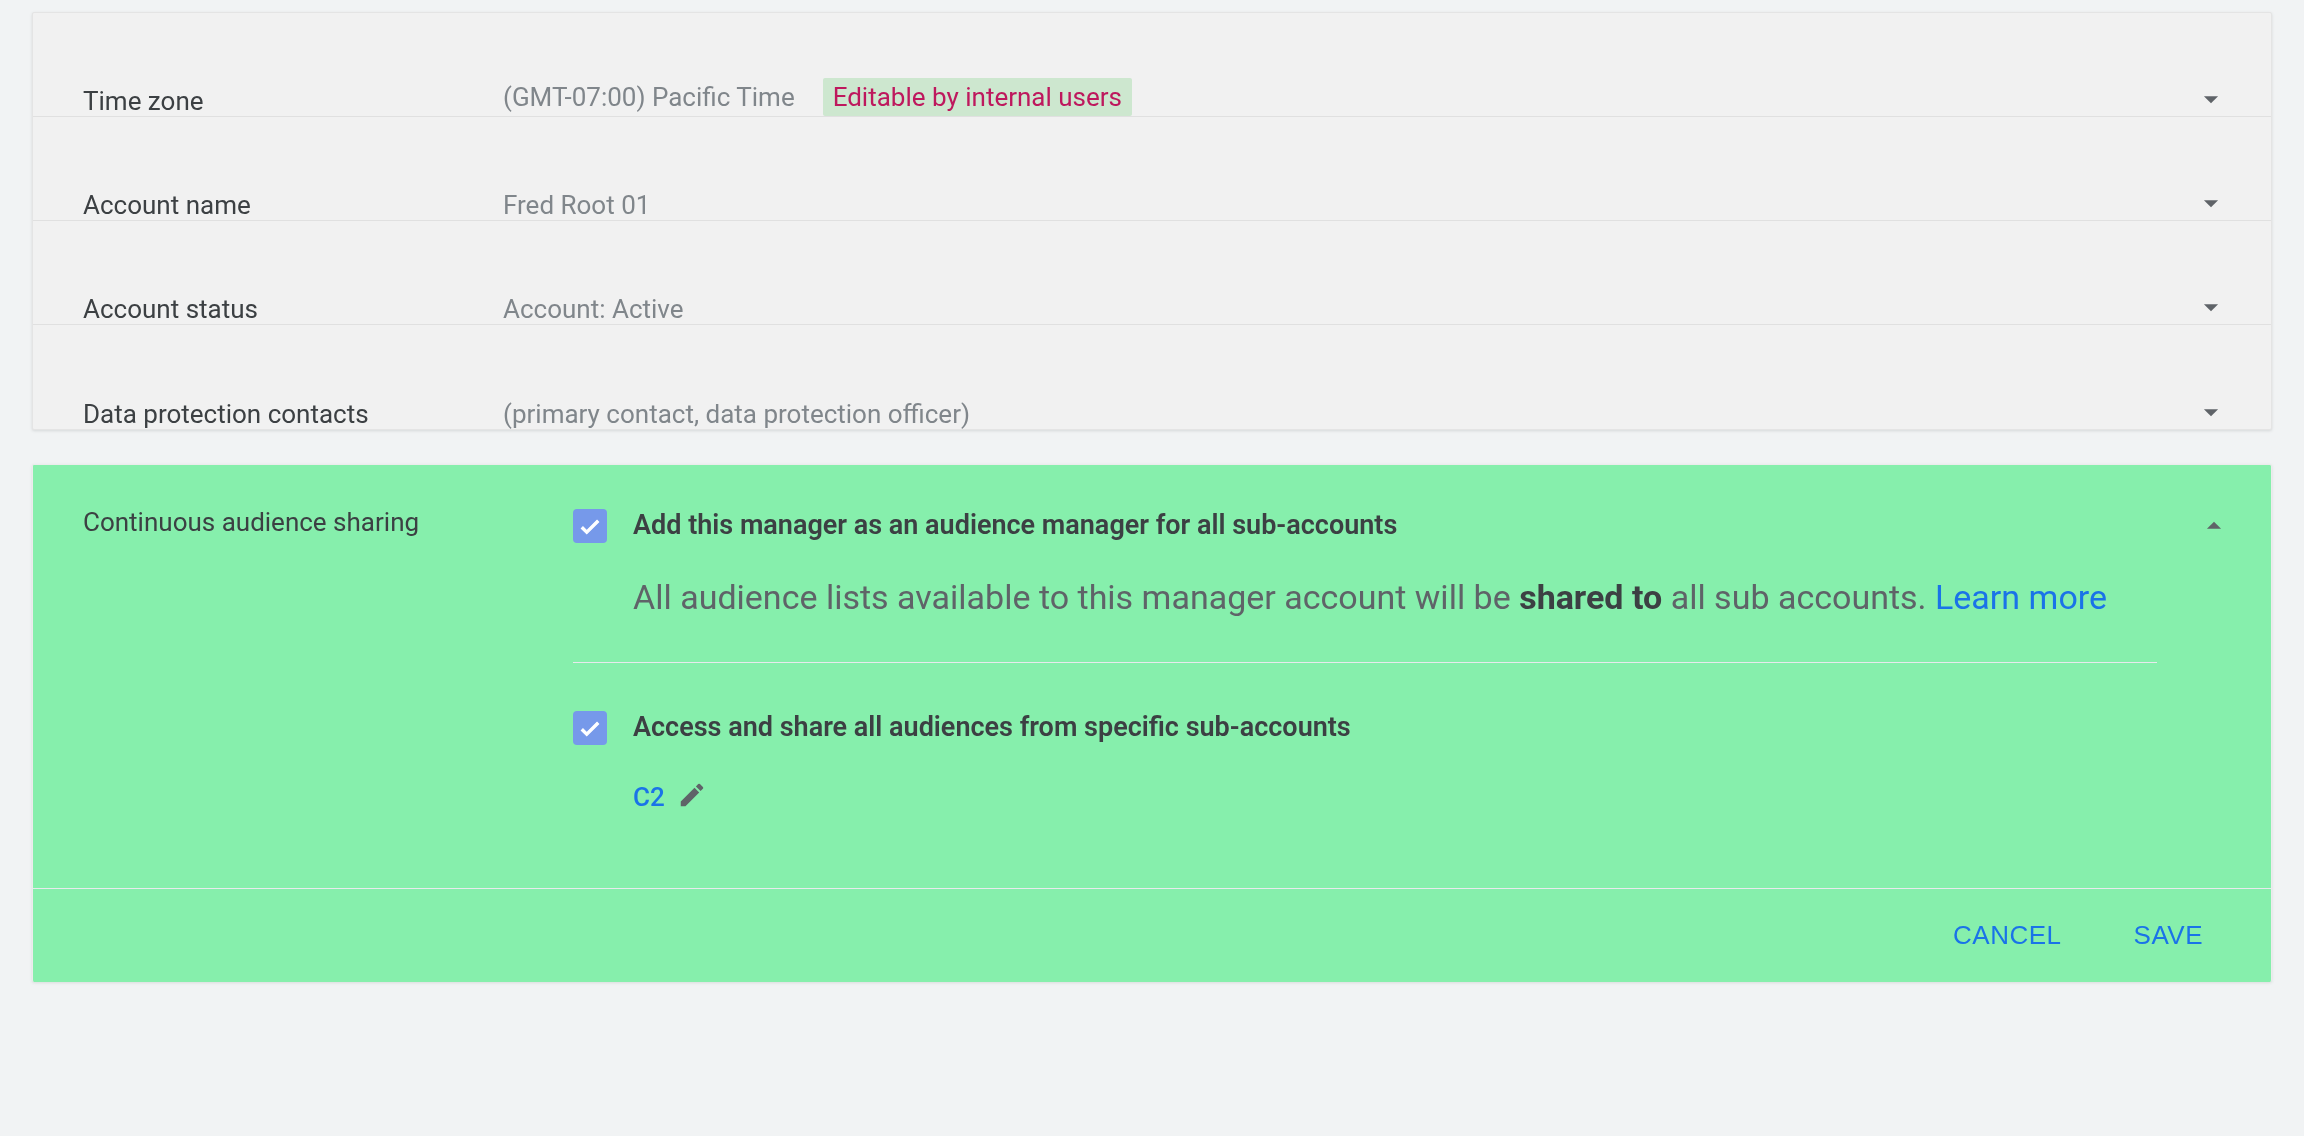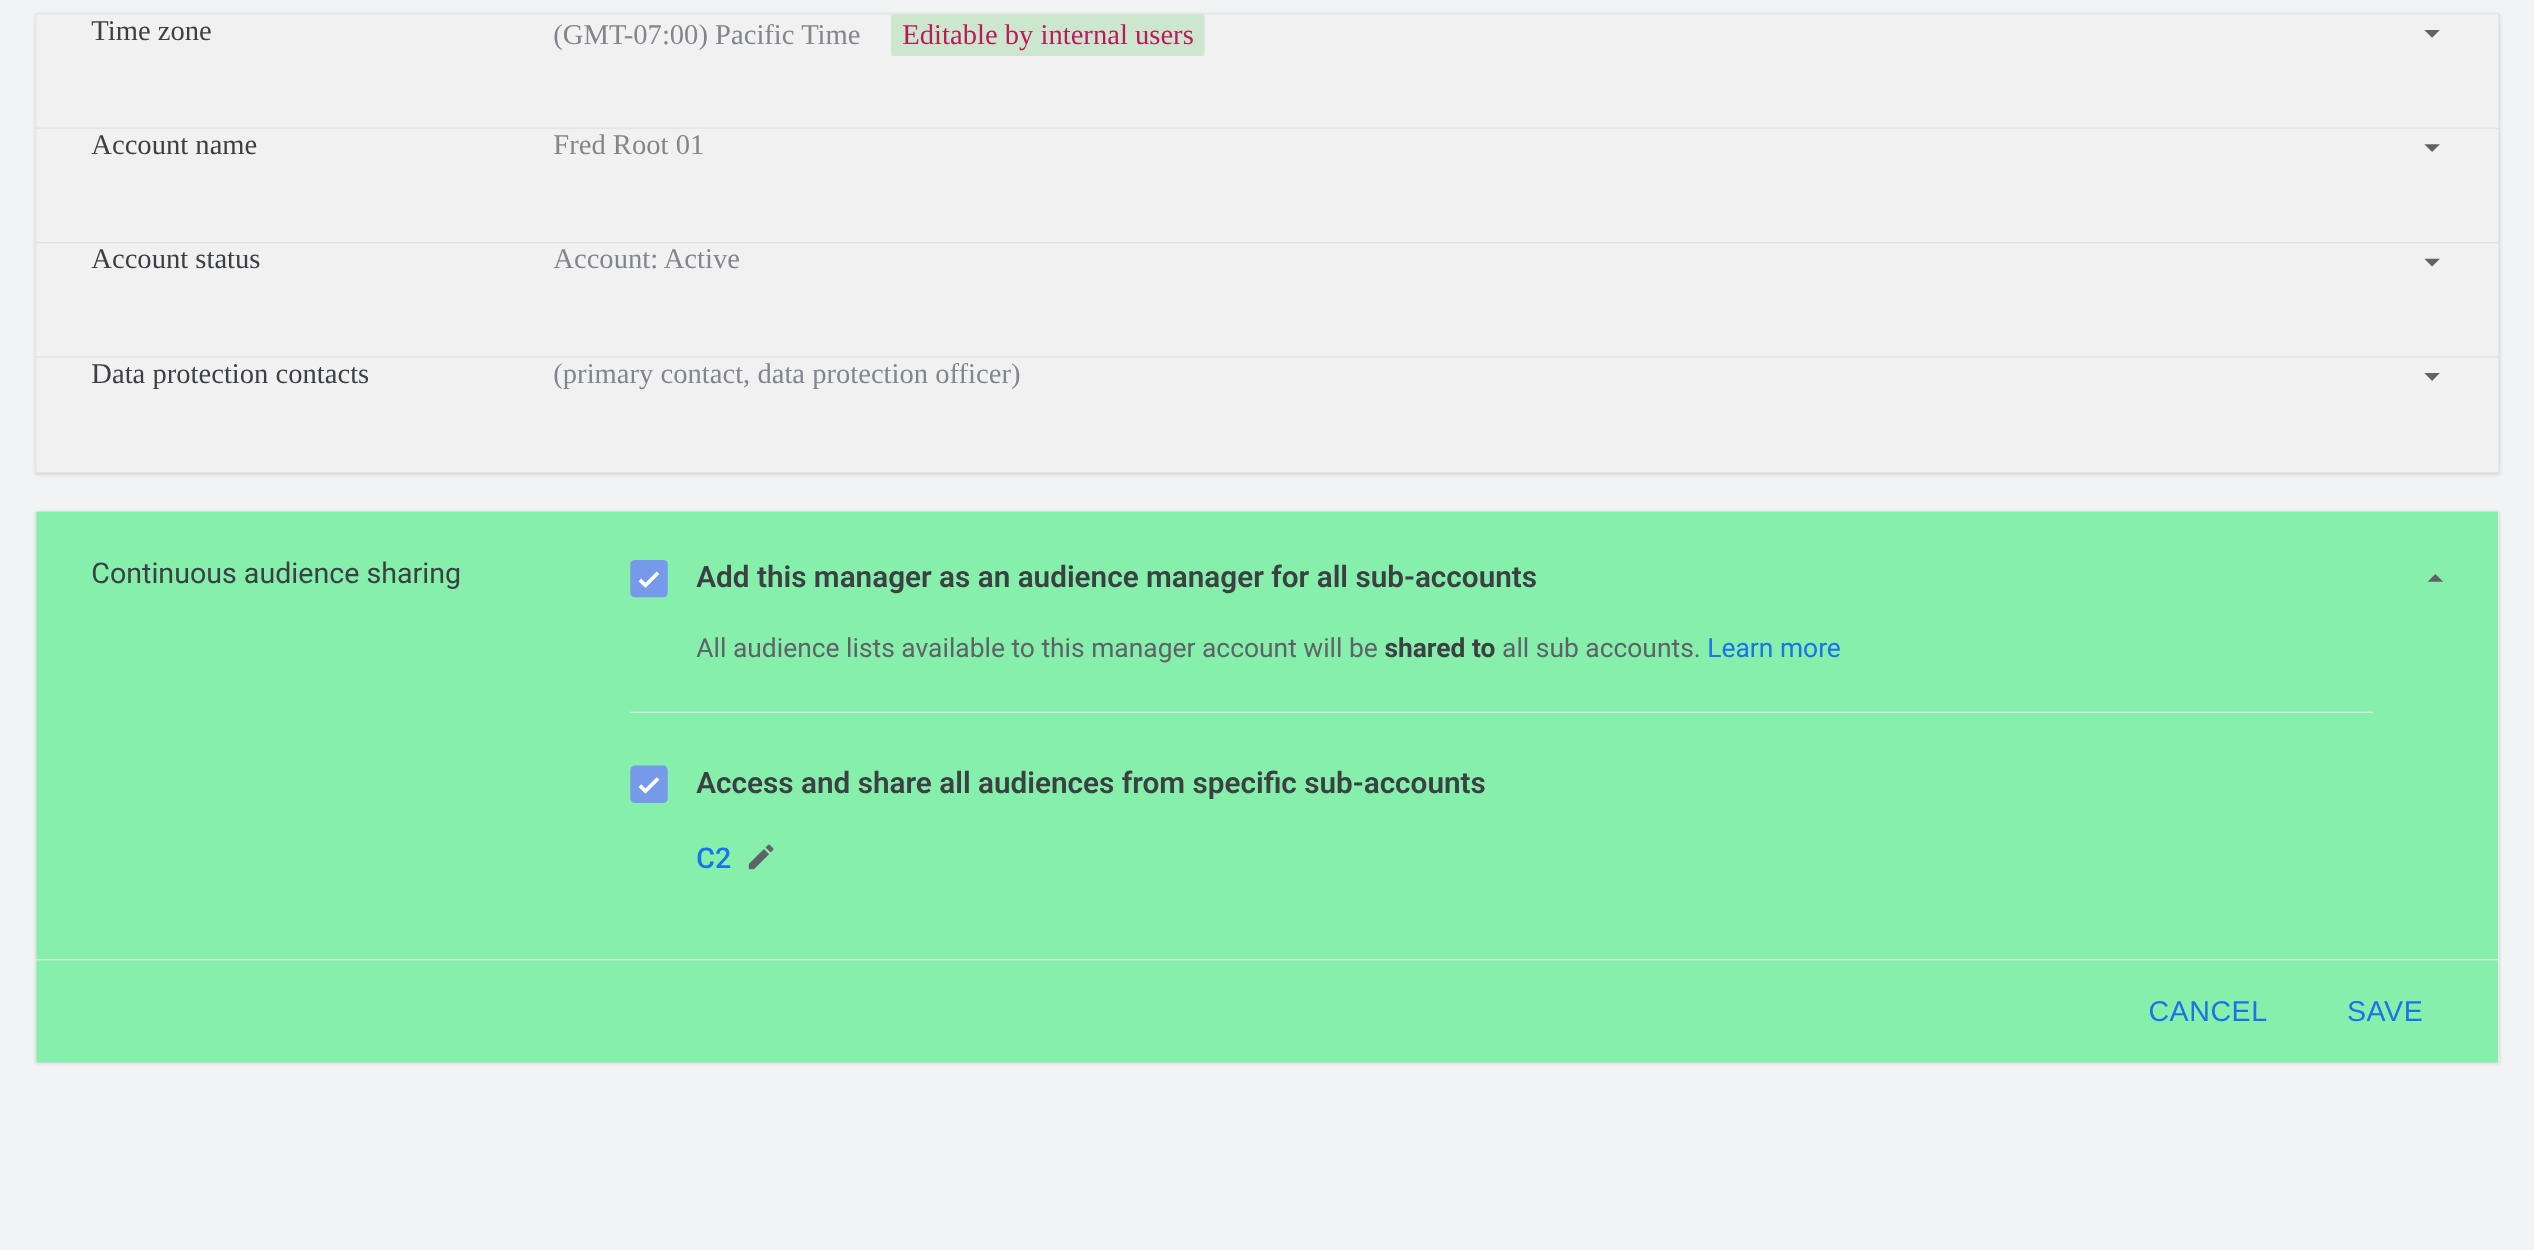--- a/index.html
+++ b/index.html
@@ -14,25 +14,24 @@
     padding: 12px 32px 20px 32px;
   }
   .panel-group {
     background: #f1f1f1;
     border: 1px solid #e4e4e4;
     box-shadow: 0 1px 3px rgba(60,64,67,.15);
     border-radius: 2px;
   }
   .row {
     display: flex;
-    align-items: flex-start;
+    align-items: flex-end;
     min-height: 104px;
     border-bottom: 1px solid #e0e0e0;
     padding: 0 40px 0 0;
-    font-family: Liberation Serif, serif;
   }
   .row:last-child { border-bottom: none; }
   .row .label-col {
     flex: 0 0 470px;
     padding-left: 50px;
     font-size: 26px;
     color: #3c4043;
     font-weight: 400;
   }
   .row .value-col {
@@ -110,21 +109,21 @@
   .checkbox svg { width: 26px; height: 26px; fill: #fff; stroke: #fff; }
   .option-title {
     font-size: 27px;
     font-weight: 600;
     color: #3c4043;
     line-height: 1.35;
   }
   .option-desc {
     margin-top: 28px;
     margin-left: 60px;
-    font-size: 24px;
+    font-size: 34px;
     color: #5f6368;
     line-height: 1.55;
     max-width: 1510px;
   }
   .option-desc b { font-weight: 700; color: #3c4043; }
   .link { color: #1a73e8; font-weight: 400; cursor: pointer; }
   .sub-select {
     margin-top: 34px;
     margin-left: 60px;
     display: flex;

